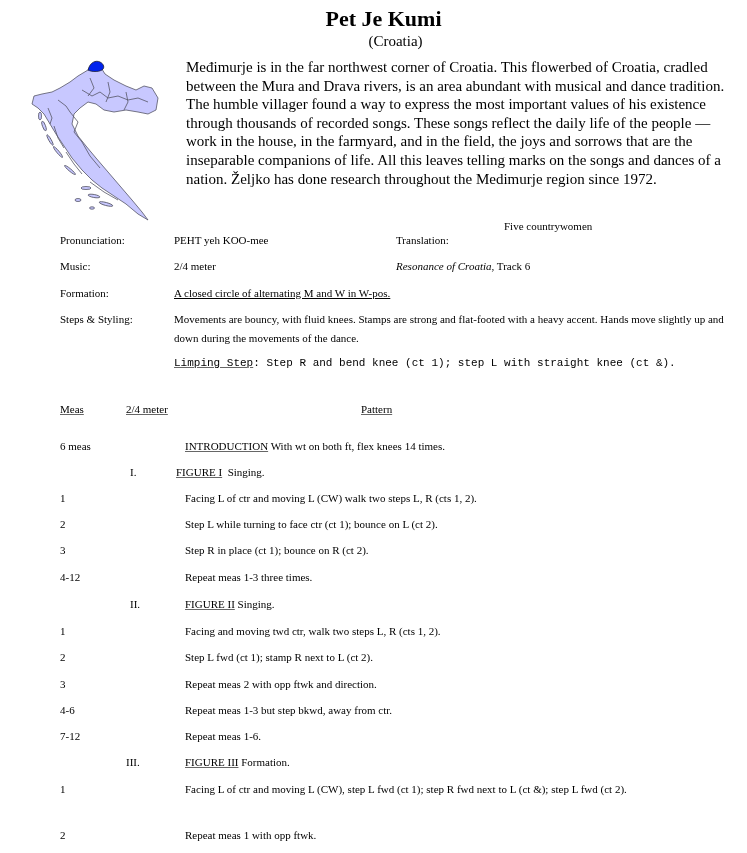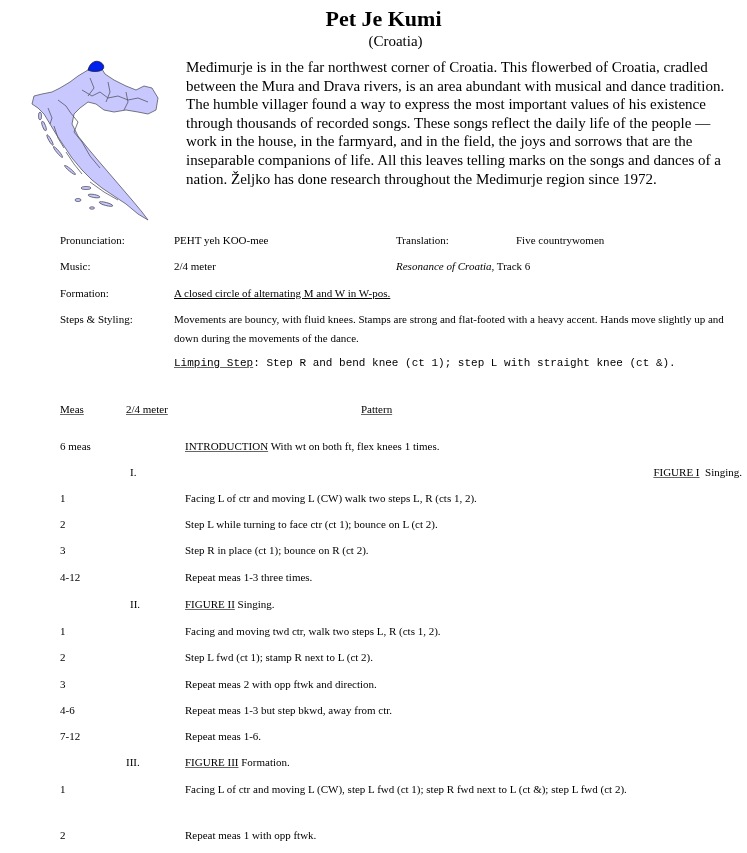--- a/index.html
+++ b/index.html
@@ -61,45 +61,45 @@
     <ellipse cx="62" cy="156" rx="2.5" ry="1.2"></ellipse>
   </g>
   <path d="M58,18 C60,10 66,8 70,10 C74,12 75,16 72,18 C68,20 62,20 58,18 Z" fill="#0022ee" stroke="#222233" stroke-width="0.8"></path>
 </svg>
 
 <div class="intro">Međimurje is in the far northwest corner of Croatia. This flowerbed of Croatia, cradled between the Mura and Drava rivers, is an area abundant with musical and dance tradition. The humble villager found a way to express the most important values of his existence through thousands of recorded songs. These songs reflect the daily life of the people — work in the house, in the farmyard, and in the field, the joys and sorrows that are the inseparable companions of life. All this leaves telling marks on the songs and dances of a nation. Željko has done research throughout the Medimurje region since 1972.</div>
 
 <div class="row lbl" style="top:231px;">Pronunciation:</div>
 <div class="row val" style="top:231px;">PEHT yeh KOO-mee</div>
 <div class="row" style="top:231px; left:396px;">Translation:</div>
-<div class="row" style="top:231px; left:504px;margin-left:12px;">Five countrywomen</div>
+<div class="row" style="top:217px; left:504px;">Five countrywomen</div>
 
 <div class="row lbl" style="top:257px;">Music:</div>
 <div class="row val" style="top:257px;">2/4 meter</div>
 <div class="row" style="top:257px; left:396px;"><i>Resonance of Croatia</i><span>, Track 6</span></div>
 
 <div class="row lbl" style="top:284px;">Formation:</div>
 <div class="row val" style="top:284px;text-decoration:underline;">A closed circle of alternating M and W in W-pos.</div>
 
 <div class="row lbl" style="top:310px;">Steps &amp; Styling:</div>
 <div class="row val wrap multiline" style="top:310px;">Movements are bouncy, with fluid knees. Stamps are strong and flat-footed with a heavy accent. Hands move slightly up and down during the movements of the dance.</div>
 
 <div class="row val" style="top:354px;font-family:Liberation Mono, monospace;"><span class="ul">Limping Step</span><span>: Step R and bend knee (ct 1); step L with straight knee (ct &amp;).</span></div>
 
 <div class="row ul" style="top:400px; left:60px;">Meas</div>
 <div class="row ul" style="top:400px; left:126px;">2/4 meter</div>
 <div class="row ul" style="top:400px; left:361px;">Pattern</div>
 
 <div id="pattern-rows">
     <div class="row" style="top: 437px; left: 60px;">6 meas</div>
     <div class="row" style="top: 437px; left: 130px;"></div>
-    <div class="row wrap" style="top: 437px; left: 185px; width: 545px; line-height: 19px;"><span class="ul">INTRODUCTION</span><span style="white-space: pre-wrap;"> With wt on both ft, flex knees 1 times.</span></div>
+    <div class="row wrap" style="top: 437px; left: 185px; width: 545px; line-height: 19px;"><span class="ul">INTRODUCTION</span><span style="white-space: pre-wrap;"> With wt on both ft, flex knees 14 times.</span></div>
     <div class="row" style="top: 463px; left: 60px;"></div>
     <div class="row" style="top: 463px; left: 130px;">I.</div>
-    <div class="row wrap" style="top: 463px; left: 197px; width: 545px; line-height: 19px; text-align: right;"><span class="ul">FIGURE I</span><span style="white-space: pre-wrap;">  Singing.</span></div>
+    <div class="row wrap" style="top: 463px; left: 176px; width: 545px; line-height: 19px;"><span class="ul">FIGURE I</span><span style="white-space: pre-wrap;">  Singing.</span></div>
     <div class="row" style="top: 489px; left: 60px;">1</div>
     <div class="row" style="top: 489px; left: 130px;"></div>
     <div class="row wrap" style="top: 489px; left: 185px; width: 545px; line-height: 19px;"><span class="ul"></span><span style="white-space: pre-wrap;">Facing L of ctr and moving L (CW) walk two steps L, R (cts 1, 2).</span></div>
     <div class="row" style="top: 515px; left: 60px;">2</div>
     <div class="row" style="top: 515px; left: 130px;"></div>
     <div class="row wrap" style="top: 515px; left: 185px; width: 545px; line-height: 19px;"><span class="ul"></span><span style="white-space: pre-wrap;">Step L while turning to face ctr (ct 1); bounce on L (ct 2).</span></div>
     <div class="row" style="top: 541px; left: 60px;">3</div>
     <div class="row" style="top: 541px; left: 130px;"></div>
     <div class="row wrap" style="top: 541px; left: 185px; width: 545px; line-height: 19px;"><span class="ul"></span><span style="white-space: pre-wrap;">Step R in place (ct 1); bounce on R (ct 2).</span></div>
     <div class="row" style="top: 568px; left: 60px;">4-12</div>

